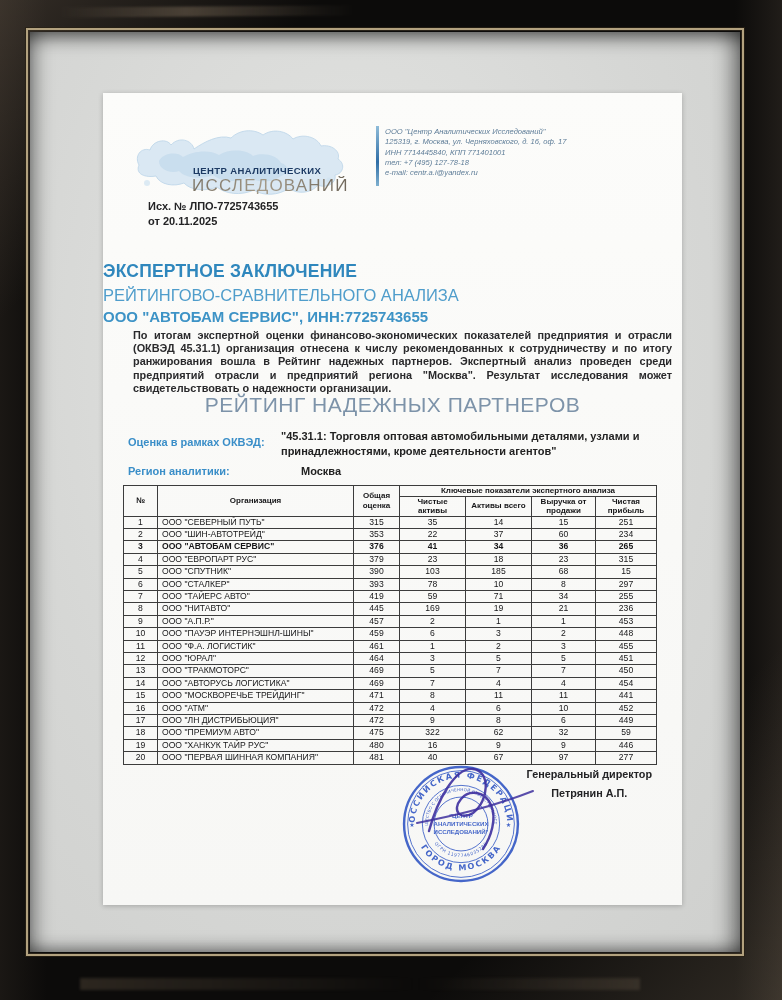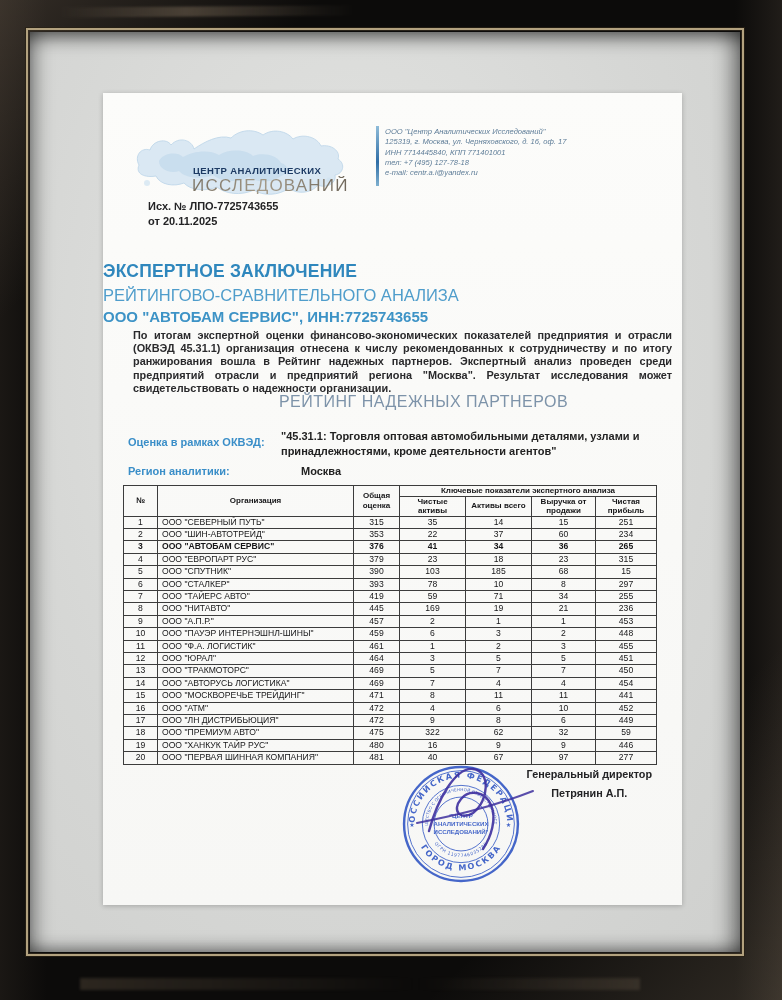--- a/index.html
+++ b/index.html
@@ -44,21 +44,21 @@
   .ref-block{position:absolute;left:45px;top:106px;font-size:11px;font-weight:bold;color:#232325;line-height:15px;}
   .addressee{position:absolute;right:18px;top:104px;text-align:right;font-size:10.6px;color:#2c2c2e;line-height:15px;}
   
   .title-block{position:absolute;left:0;top:168px;width:100%;}
   .t1{font-size:17.5px;font-weight:bold;color:#2f87bd;letter-spacing:.2px;}
   .t2{font-size:16.5px;font-weight:400;color:#4f9dcb;margin-top:4px;}
   .t3{font-size:15px;font-weight:bold;color:#3d93c6;margin-top:3px;}
   .body-par{position:absolute;left:20px;top:236px;width:539px;font-size:10.9px;
       line-height:13.2px;text-align:justify;font-weight:600;color:#2a2a2c;margin-left:10px;}
   .rating-heading{position:absolute;left:0;top:300px;width:100%;text-align:center;
-      font-size:16px;color:#7d93a9;letter-spacing:.5px;margin-left:31px;}
+      font-size:21px;color:#7d93a9;letter-spacing:.5px;}
   .assess-okved-label{position:absolute;left:25px;top:343px;font-size:11px;font-weight:600;color:#3a8ec8;}
   .assess-okved-value{position:absolute;left:178px;top:336px;width:372px;font-size:11px;
       font-weight:600;color:#222;line-height:14.5px;}
   .assess-region-label{position:absolute;left:25px;top:372px;font-size:11px;font-weight:600;color:#3a8ec8;}
   .assess-region-value{position:absolute;left:178px;top:372px;font-size:11px;font-weight:600;color:#222;padding-left:20px;}
   
   .rating-table{position:absolute;left:20px;top:392px;border-collapse:collapse;
       font-size:8.6px;color:#161618;}
   .rating-table th,.rating-table td{border:1px solid #3c3c3c;padding:0 2px;}
   .rating-table th{font-size:8px;font-weight:bold;line-height:9.5px;text-align:center;vertical-align:middle;}

